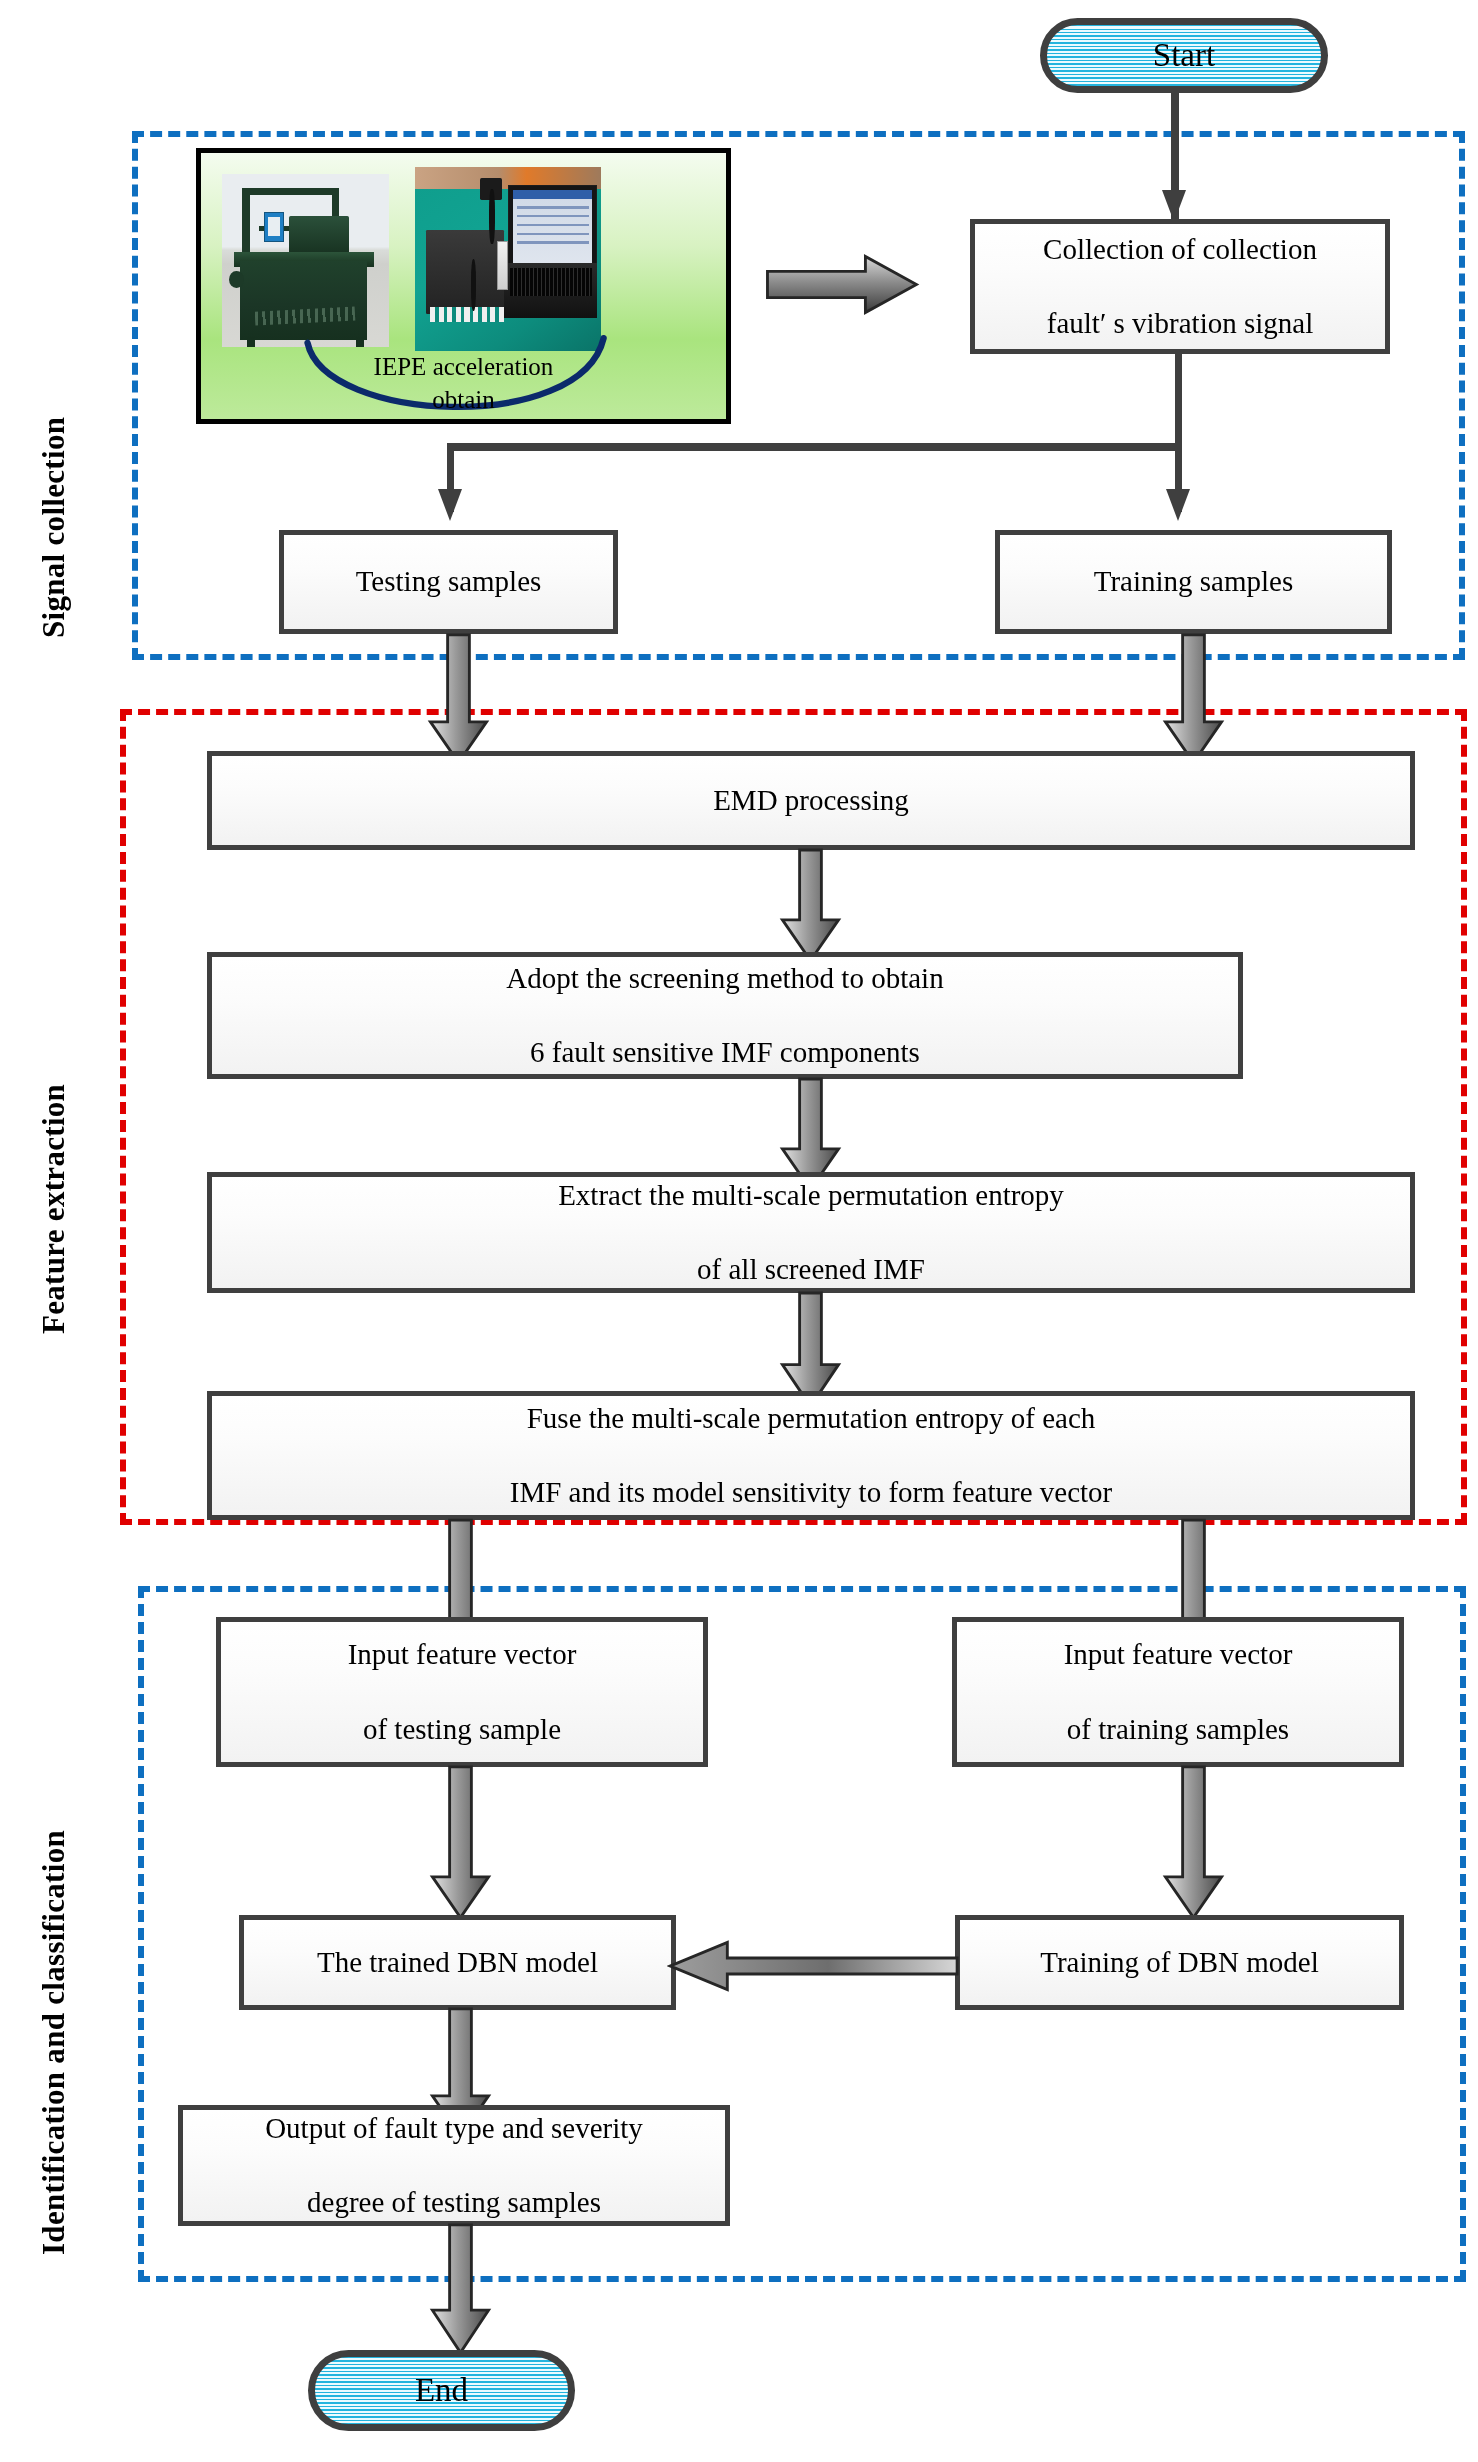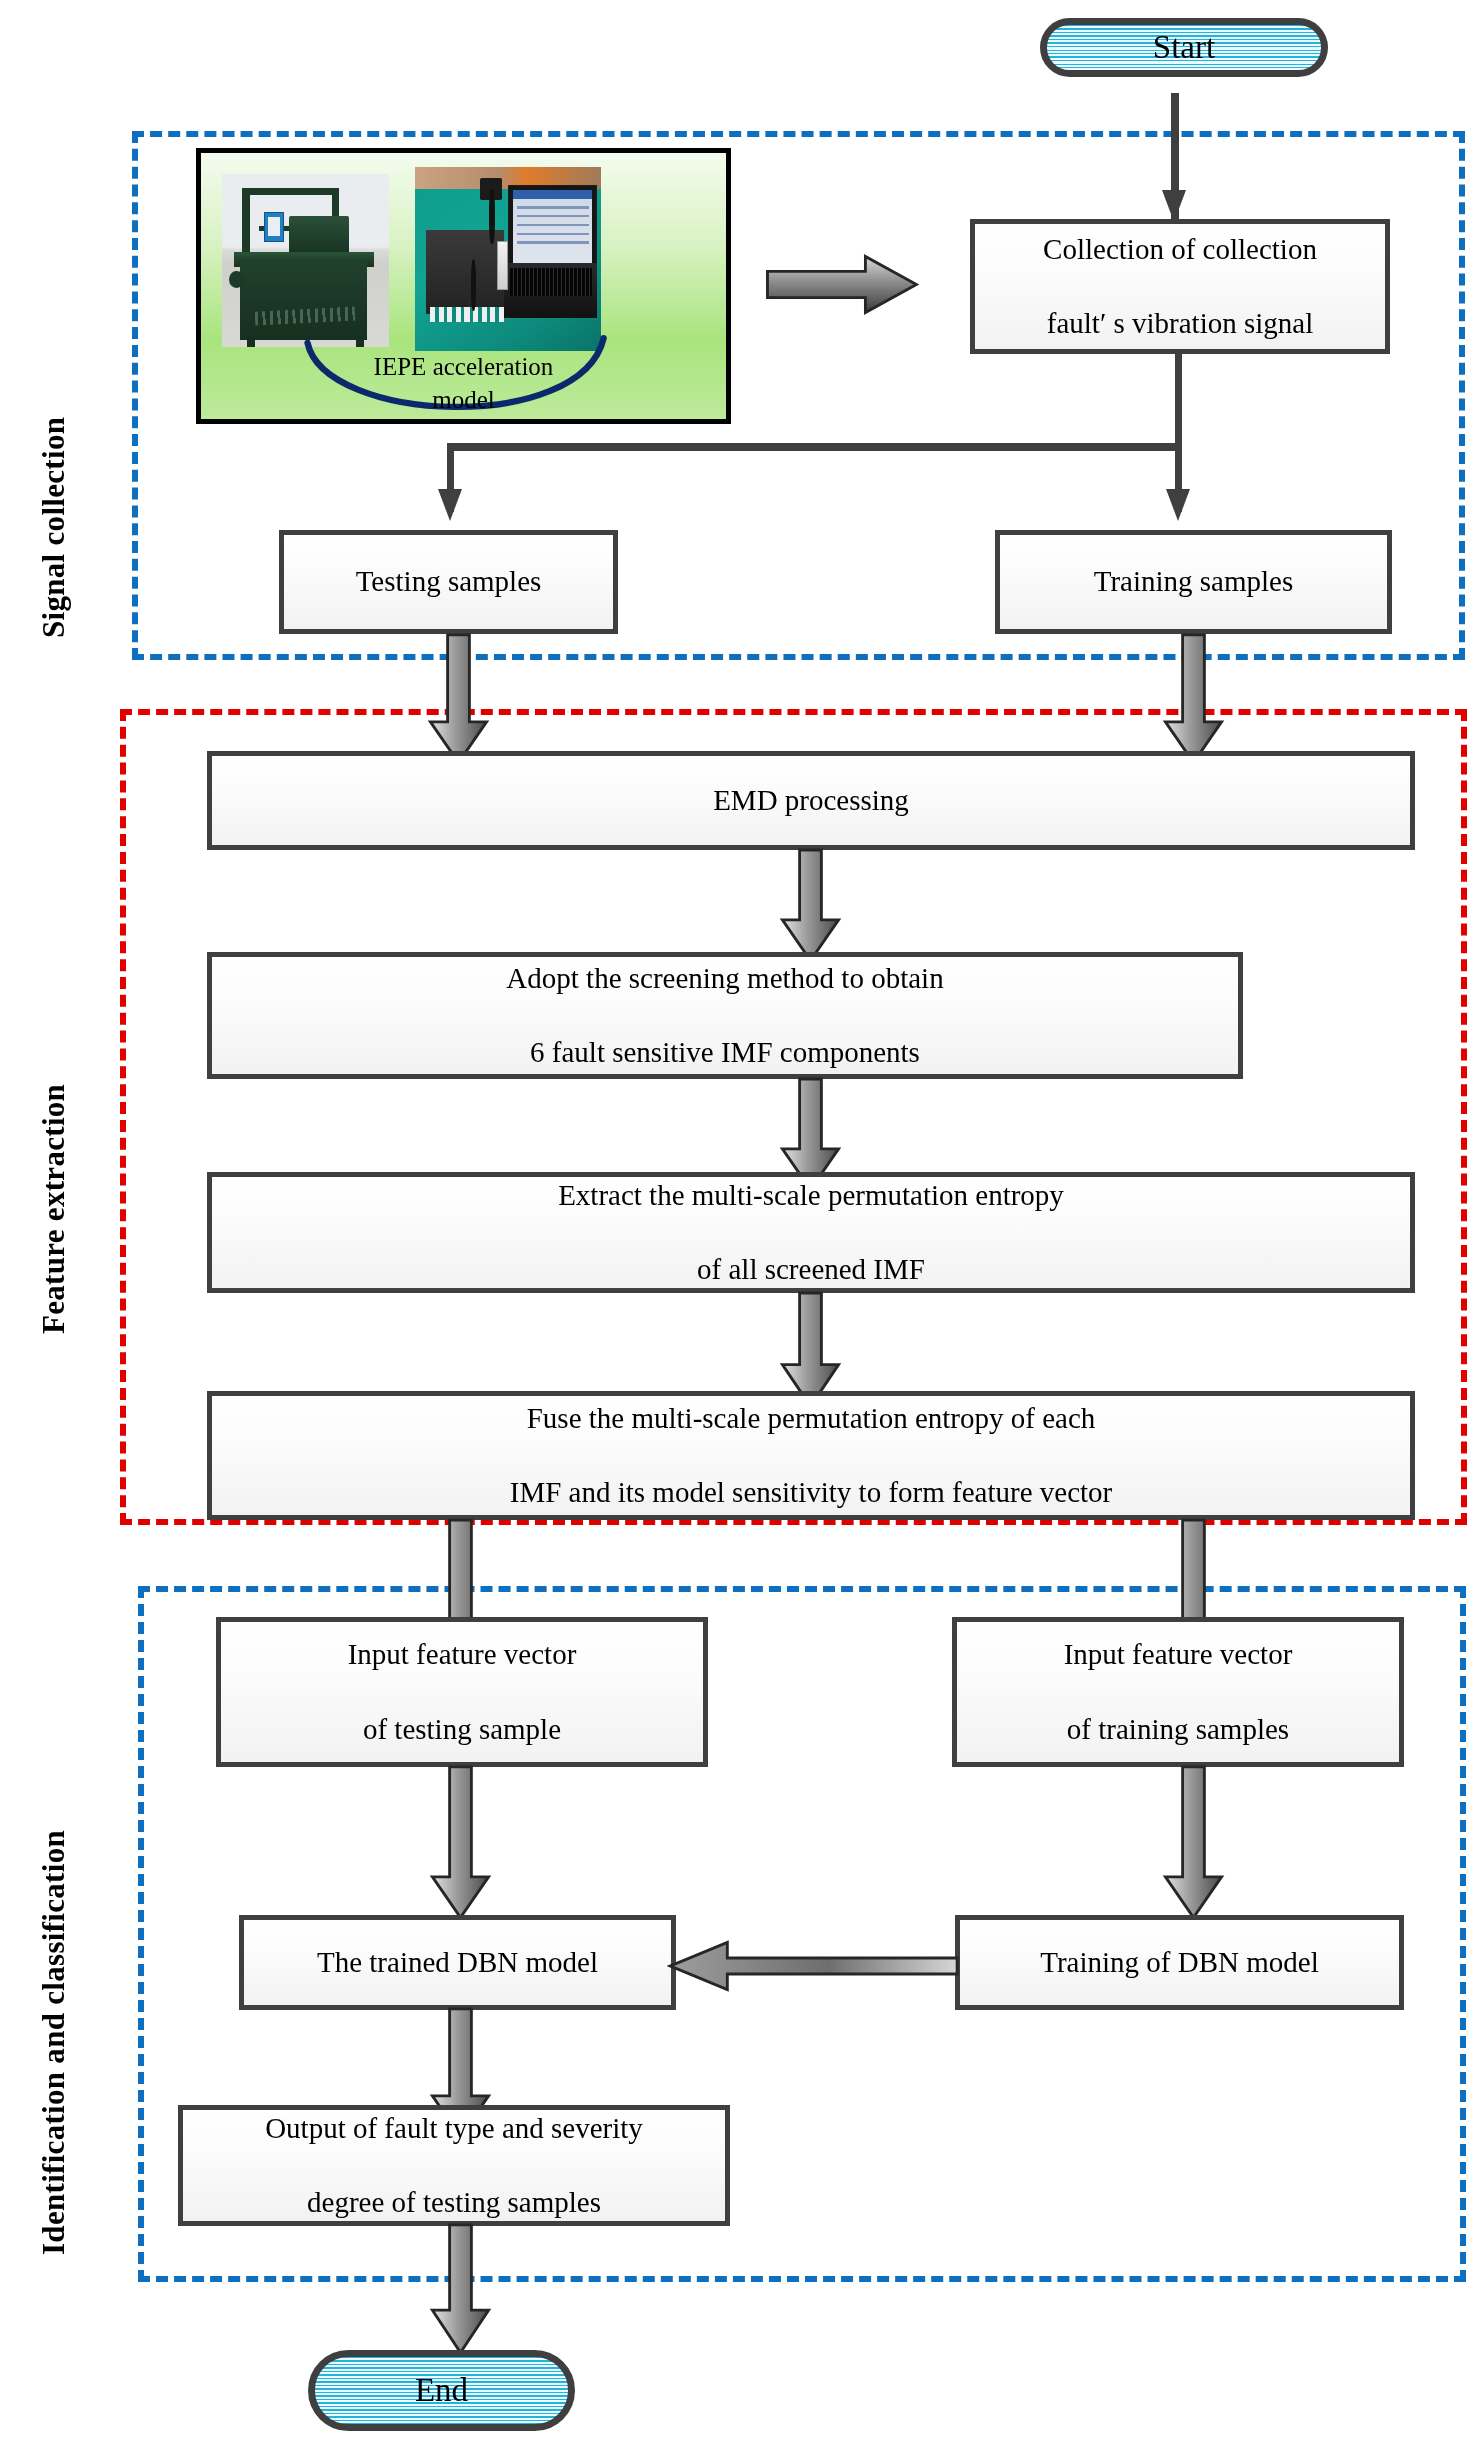--- a/index.html
+++ b/index.html
@@ -123,21 +123,21 @@
 <div id="stage">
 
   <div class="zone blue" style="left:132px;top:131px;width:1333px;height:529px;"></div>
   <div class="zone red" style="left:120px;top:709px;width:1347px;height:816px;"></div>
   <div class="zone blue" style="left:138px;top:1586px;width:1328px;height:696px;"></div>
 
   <div class="sidelabel" style="left:36px;top:638px;font-size:31px;">Signal collection</div>
   <div class="sidelabel" style="left:36px;top:1334px;font-size:31px;">Feature extraction</div>
   <div class="sidelabel" style="left:36px;top:2255px;font-size:31px;">Identification and classification</div>
 
-  <div class="term" style="left:1040px;top:18.4px;width:288px;height:59px;font-size:33px;">
+  <div class="term" style="left:1040px;top:18.4px;width:288px;height:75px;font-size:33px;">
     <span>Start</span>
   </div>
 
   <div class="ln" style="left:1171px;top:93px;width:8px;height:128px;"></div>
   <div class="thinarrow" style="left:1162px;top:190px;"></div>
 
   <div class="photopanel" style="left:196px;top:148px;width:535px;height:276px;">
 
     <div class="photo" style="left:21px;top:21px;width:167px;height:173px;">
       <div class="p1bg"></div>
@@ -179,21 +179,21 @@
       <div class="p2cable" style="left:40%;top:12%;width:3%;height:30%;"></div>
       <div class="p2cable" style="left:30%;top:50%;width:3%;height:28%;"></div>
     </div>
 
     <svg class="arcsvg" width="535" height="276" viewBox="0 0 930 480">
       <path d="M 185 330 C 215 470, 660 490, 700 322" fill="none" stroke="#0B2A6B" stroke-width="11" stroke-linecap="round"></path>
     </svg>
 
     <div class="caption" style="top:198px;font-size:25px;">
       <div>IEPE acceleration</div>
-      <div>model</div>
+      <div>obtain</div>
     </div>
   </div>
 
   <div class="barrow" style="left:765px;top:253px;">
     <svg width="155" height="63" viewBox="0 0 270 110">
       <defs>
         <linearGradient id="gH" x1="0" y1="0" x2="0" y2="1">
           <stop offset="0%" stop-color="#d9d9d9"></stop>
             <stop offset="45%" stop-color="#8d8d8d"></stop>
           <stop offset="100%" stop-color="#3b3b3b"></stop>

